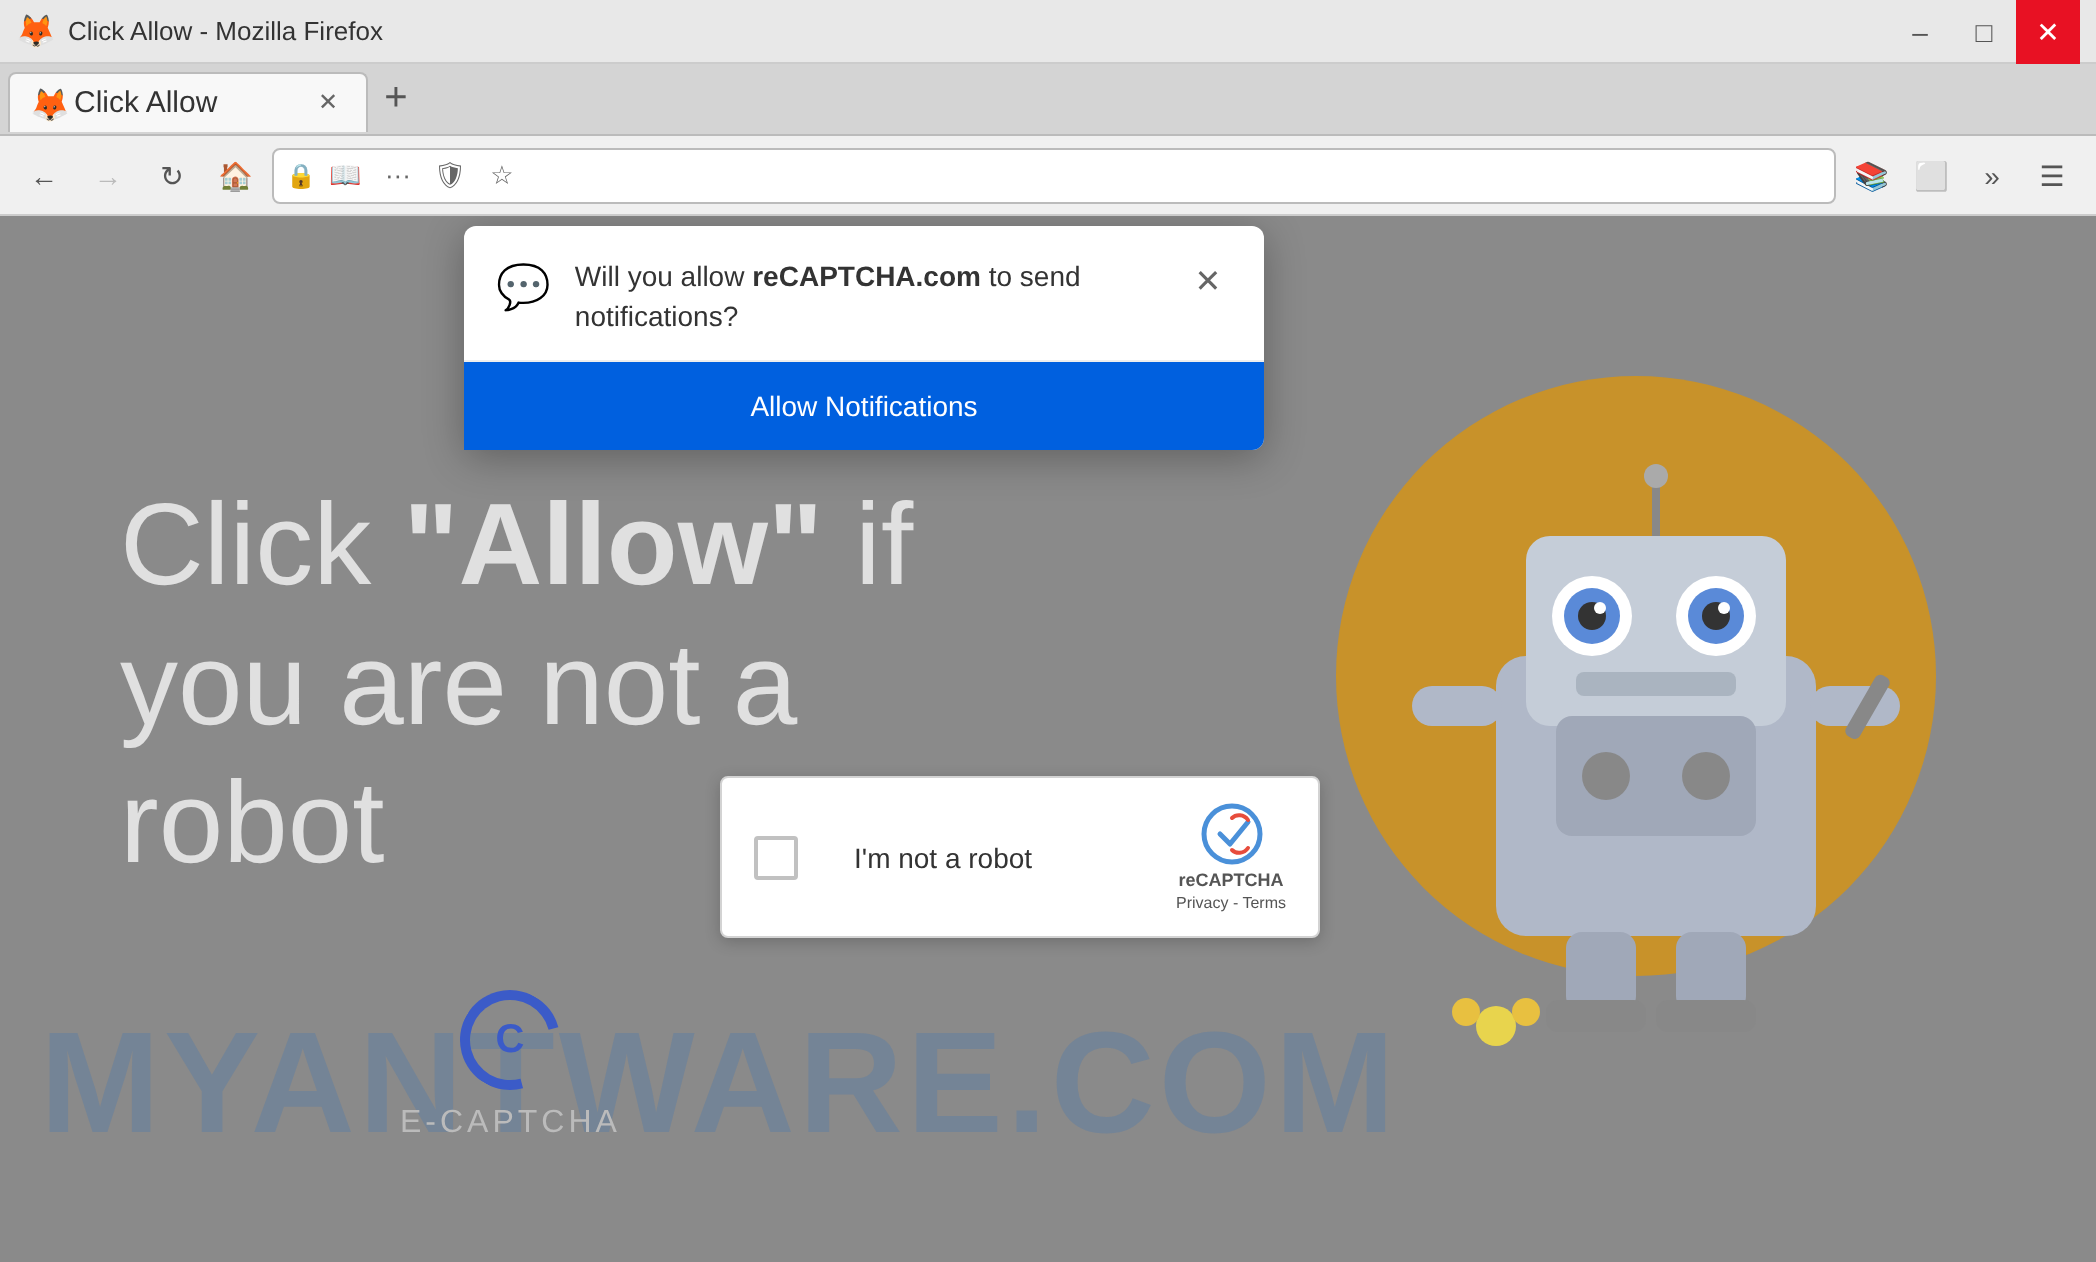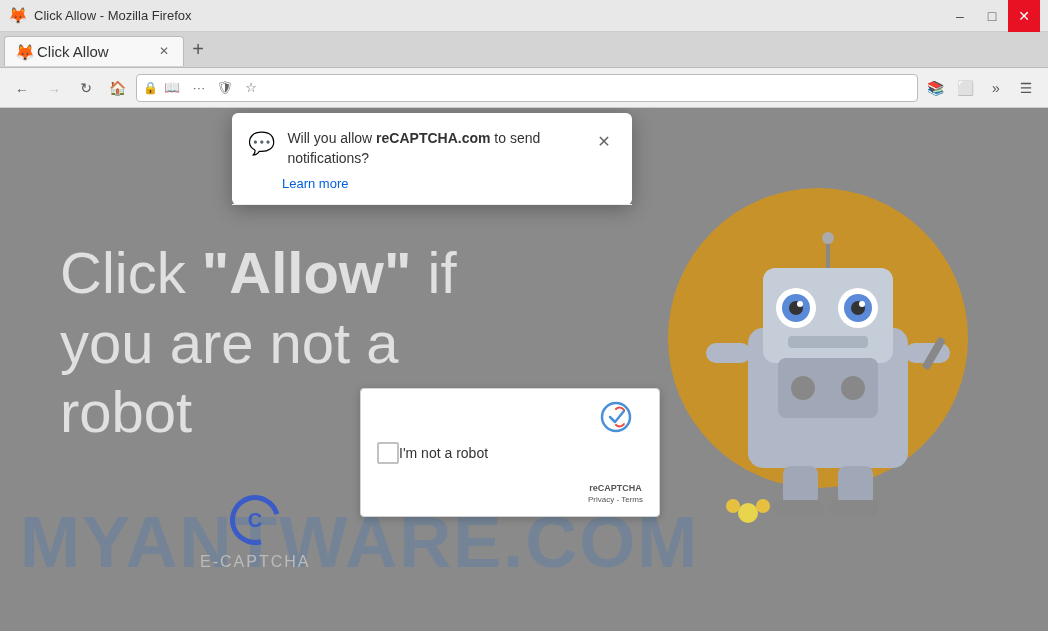--- a/index.html
+++ b/index.html
@@ -126,34 +126,34 @@
     .notif-btn-allow {
       flex: 1; padding: 14px; border: none; background: #0060df; cursor: pointer;
       font-size: 14px; color: white; border-radius: 0 0 6px 0;
       font-weight: 500;
     }
 
     
     .recaptcha-widget {
       position: absolute; left: 360px; top: 280px;
       background: white; border: 1px solid #d3d3d3; border-radius: 4px;
-      padding: 12px 16px; display: flex; align-items: center; gap: 0;
+      padding: 12px 16px; display: flex; align-items: center; gap: 28px;
       width: 300px; box-shadow: 0 2px 8px rgba(0,0,0,0.2); z-index: 50;
     }
     .captcha-checkbox {
       width: 22px; height: 22px; border: 2px solid #c1c1c1; border-radius: 2px;
       flex-shrink: 0; cursor: pointer; background: white;
     }
     .captcha-label { font-size: 14px; color: #333; flex: 1; }
     .captcha-right { display: flex; flex-direction: column; align-items: center; gap: 2px; }
     .recaptcha-logo {
       width: 32px; height: 32px; border: none; display: flex; align-items: center;
       justify-content: center; font-size: 22px;
     }
-    .recaptcha-brand { font-size: 9px; color: #555; font-weight: bold; margin-top: 48px; }
+    .recaptcha-brand { font-size: 9px; color: #555; font-weight: bold; }
     .recaptcha-links { font-size: 8px; color: #555; }
     .recaptcha-links a { color: #555; text-decoration: none; }
 
     
     .robot-svg { position: absolute; right: 0; bottom: 0; }
   </style>
 </head>
 <body>
 
 <div class="title-bar">
@@ -261,24 +261,22 @@
   <div class="notif-popup">
     <div class="notif-header">
       <span class="notif-icon">💬</span>
       <div class="notif-text-area">
         <span class="notif-question">
           <span>Will you allow </span><span class="site-name">reCAPTCHA.com</span><span> to send notifications?</span>
         </span>
       </div>
       <button class="notif-close">✕</button>
     </div>
-    <div class="notif-learn-more">
-      <a>Learn more</a>
-    </div>
     <div class="notif-buttons">
+      <button class="notif-btn-allow">Allow Notifications</button>
     </div>
   </div>
 
   <div class="recaptcha-widget">
     <div class="captcha-checkbox"></div>
     <span class="captcha-label">I'm not a robot</span>
     <div class="captcha-right">
       <div class="recaptcha-logo">
         <svg width="32" height="32" viewBox="0 0 32 32">
           <path d="M16 2 C8.268 2 2 8.268 2 16 C2 23.732 8.268 30 16 30 C23.732 30 30 23.732 30 16 C30 8.268 23.732 2 16 2Z" fill="none" stroke="#4a90d9" stroke-width="2.5"></path>

